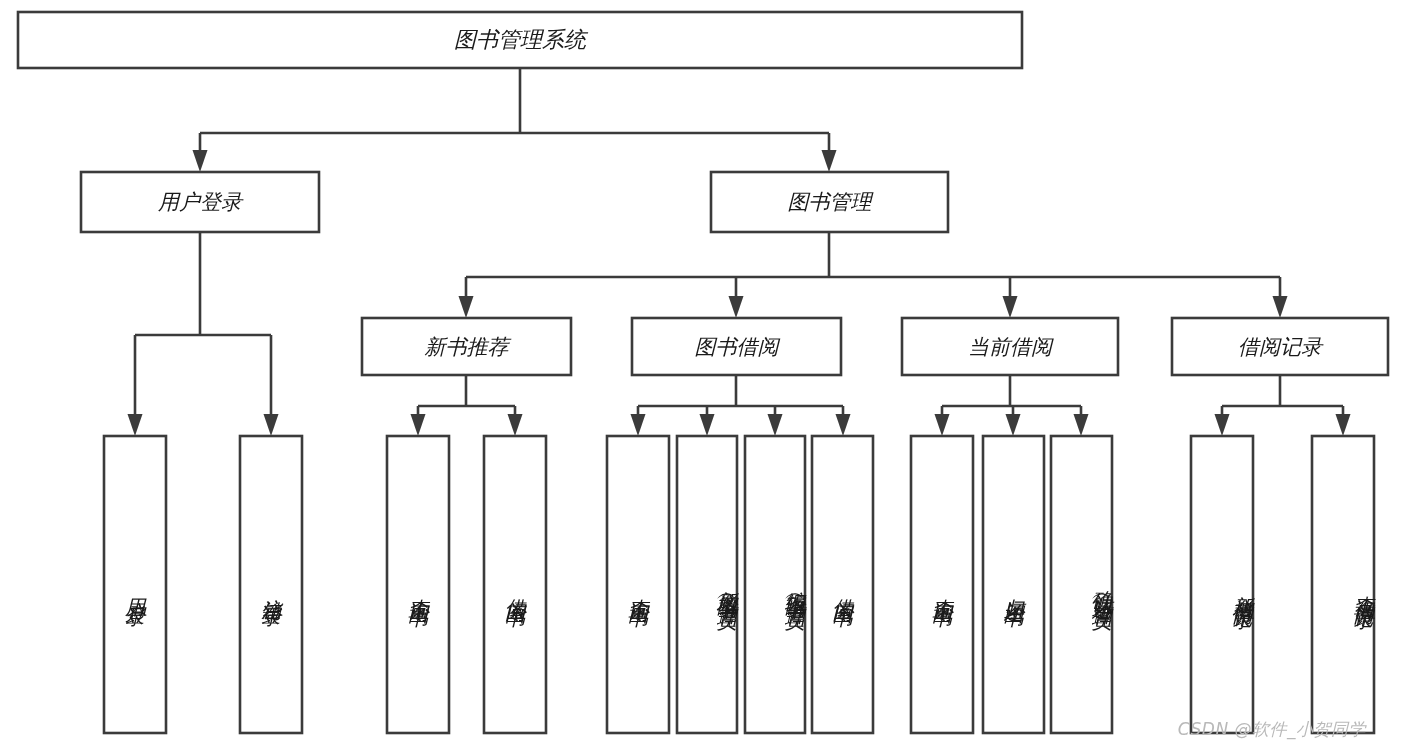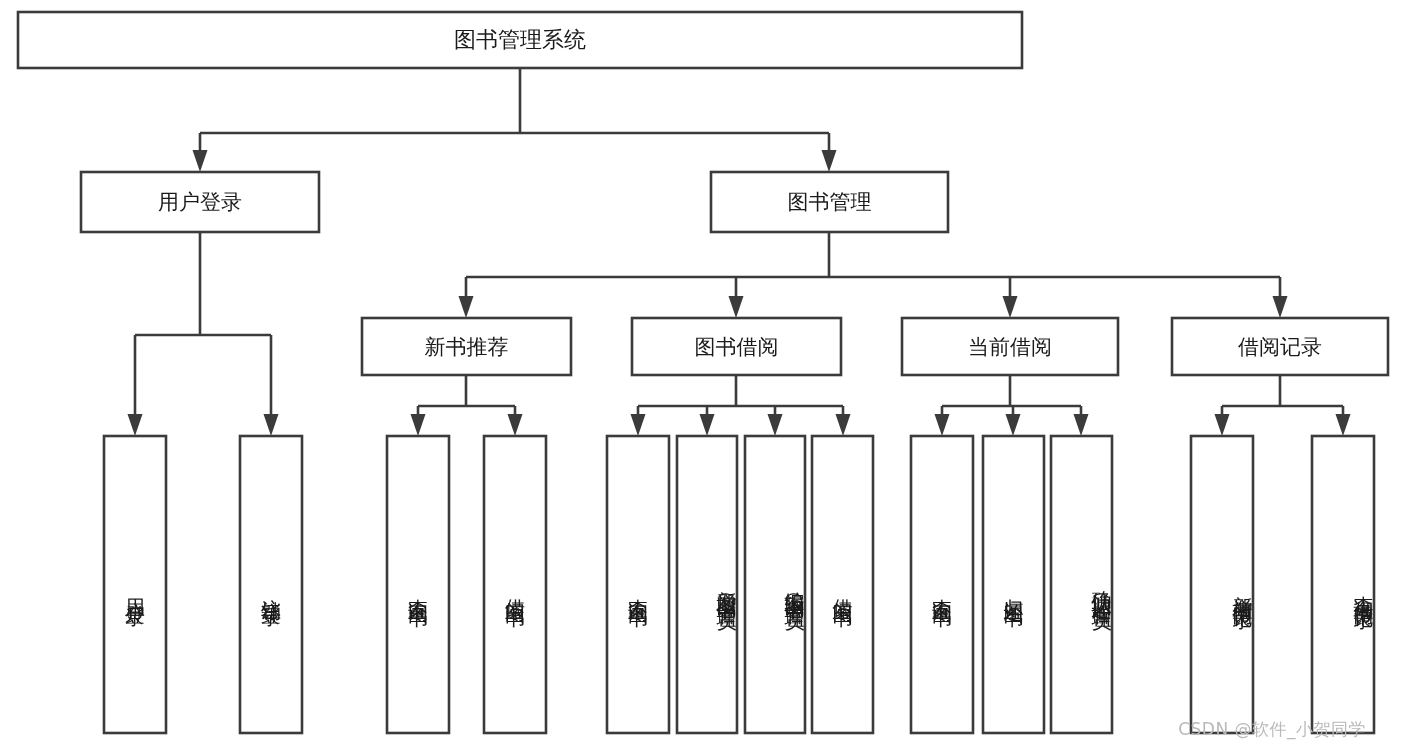--- a/index.html
+++ b/index.html
@@ -14,20 +14,21 @@
     position: relative;
     overflow: hidden;
     font-family: "DejaVu Sans", "Liberation Sans", sans-serif;
   }
   #diagram-root {
     position: absolute;
     left: 0;
     top: 0;
     width: 1374px;
     height: 747px;
+    font-style: italic;
   }
   svg.canvas {
     display: block;
     width: 1405px;
     height: 747px;
   }
   .node-box {
     fill: #ffffff;
     stroke: #3b3b3b;
     stroke-width: 2.6;

